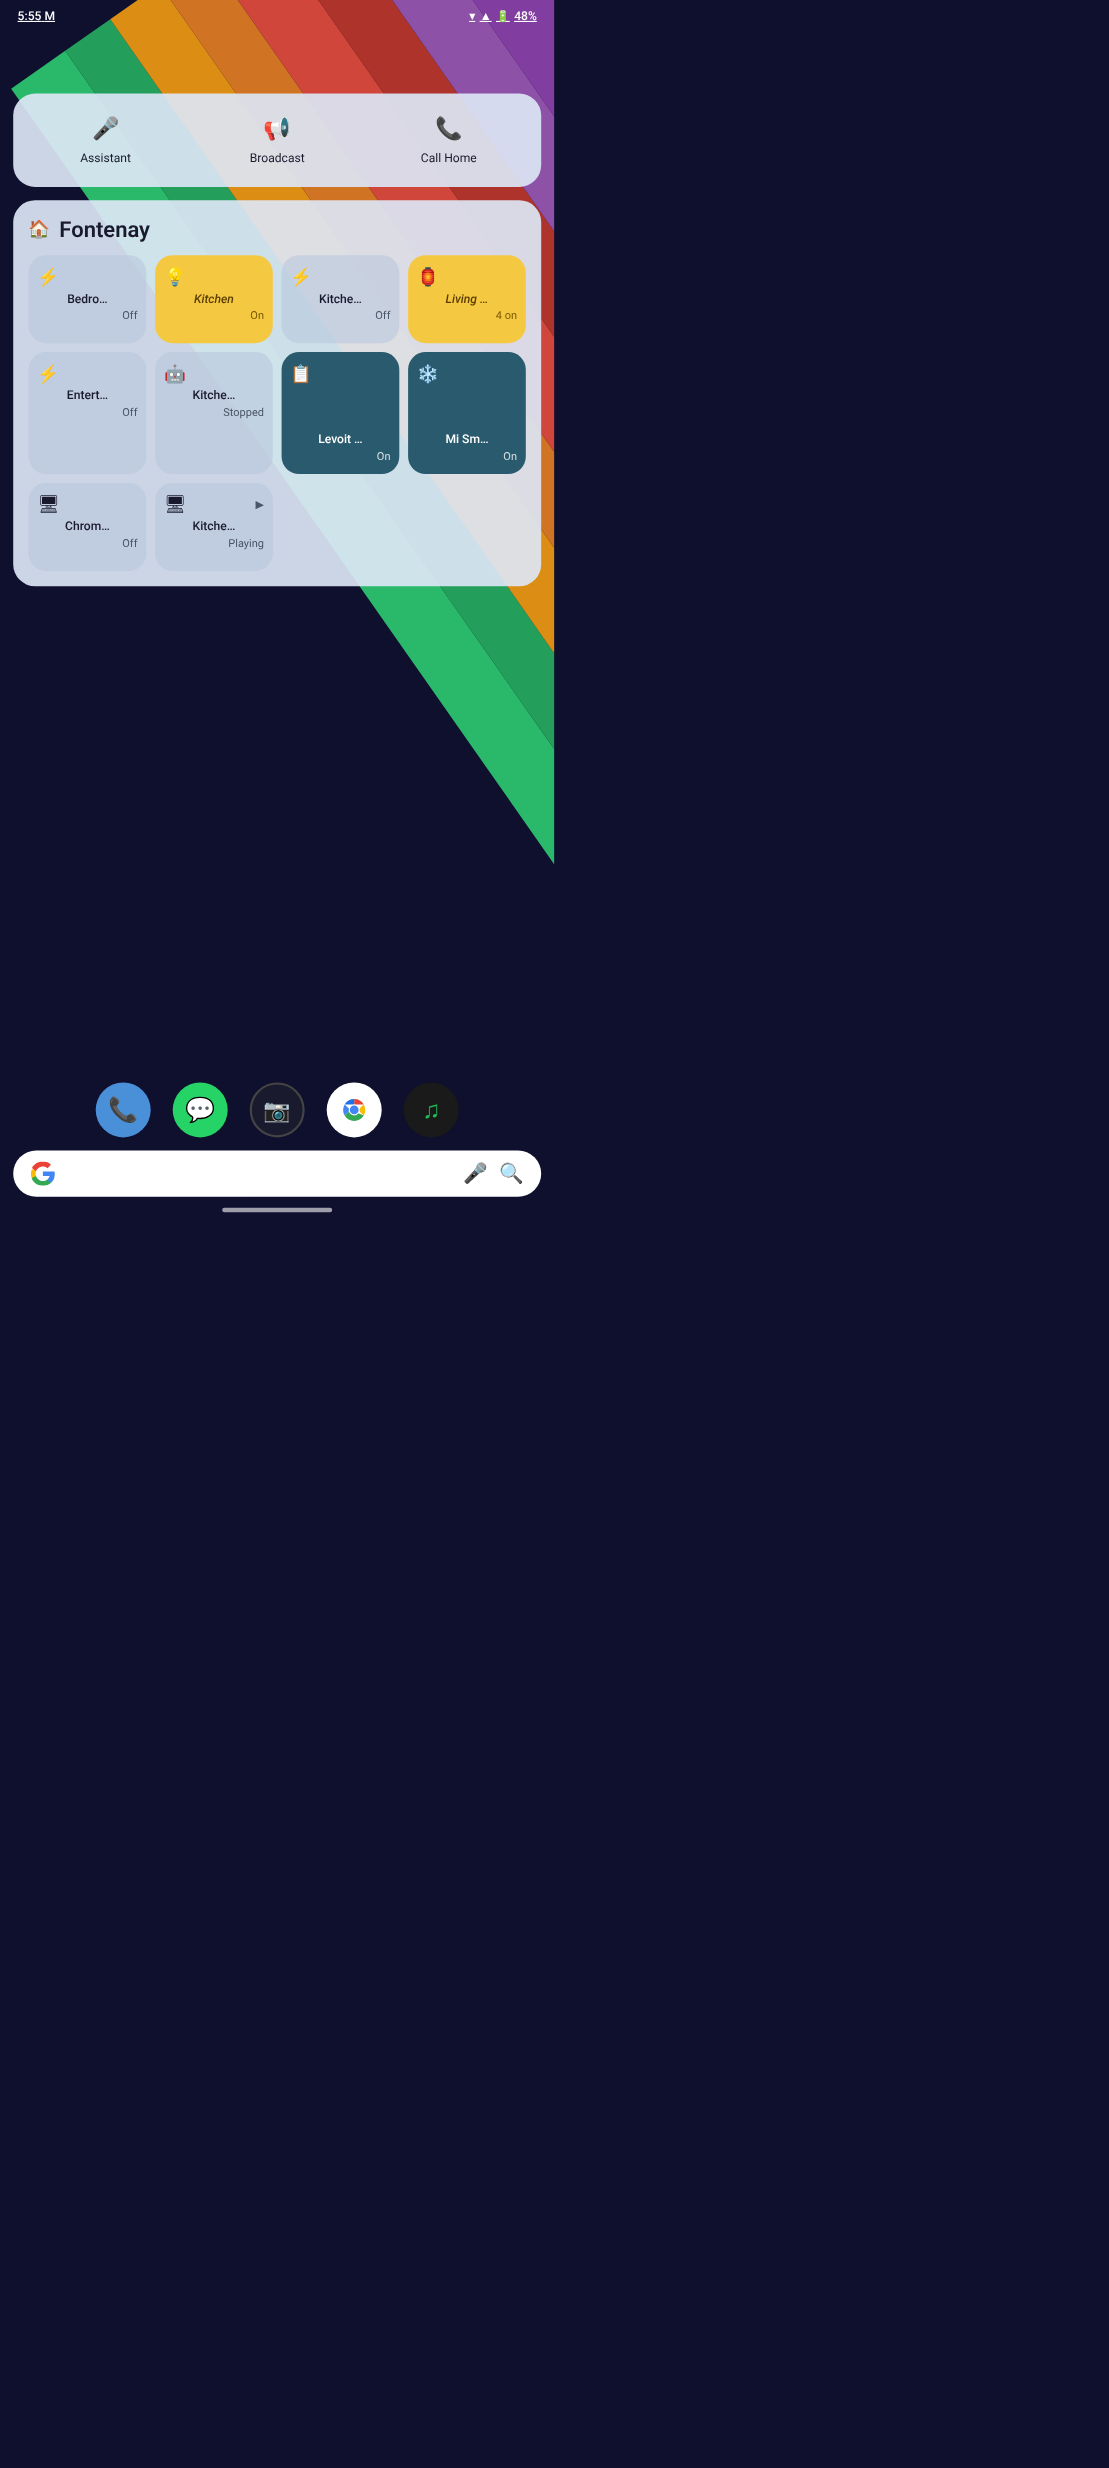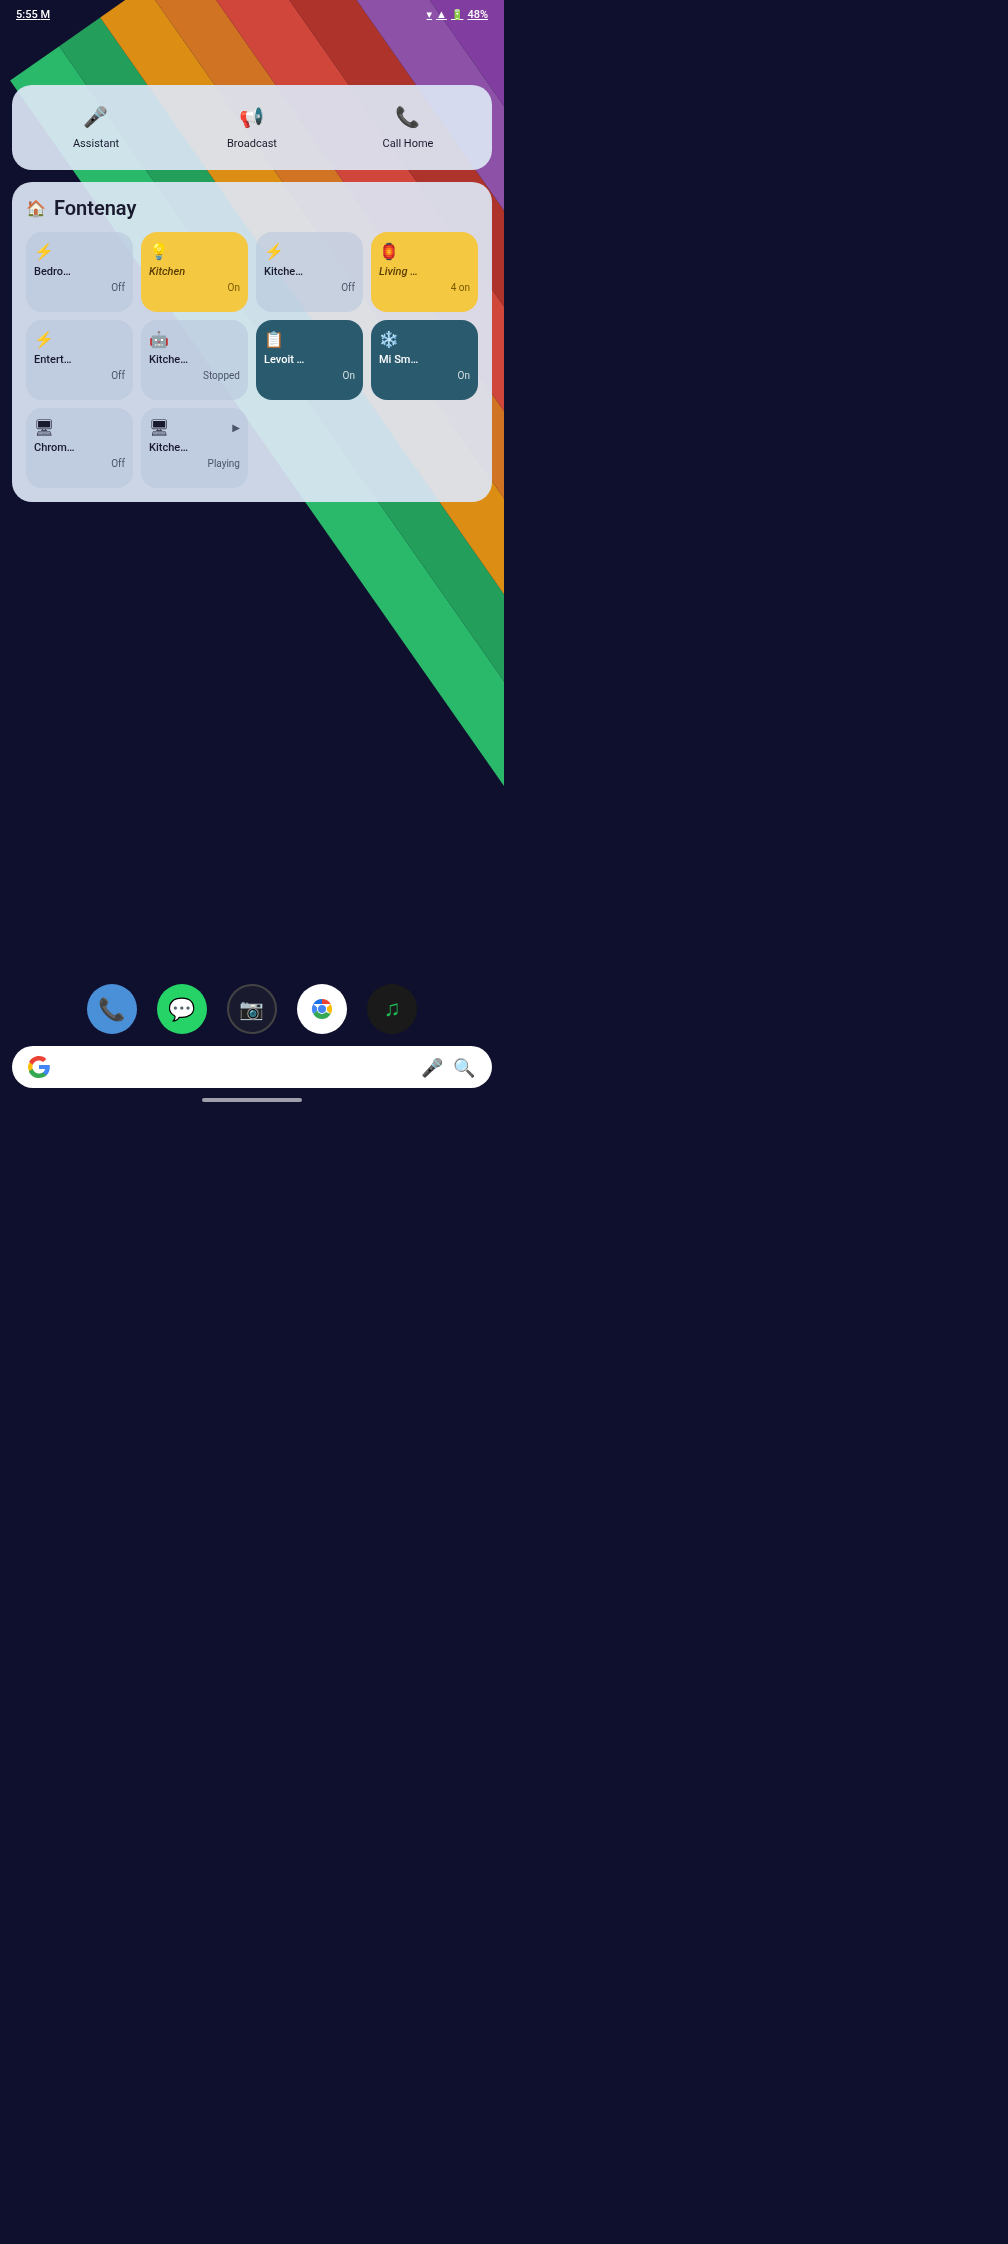--- a/index.html
+++ b/index.html
@@ -124,23 +124,25 @@
       color: #ffffff;
     }
     .device-tile.on-yellow .device-icon {
       color: #5a3e00;
     }
     .device-name {
       font-size: 11px;
       font-weight: 500;
       color: #1a1a2e;
       line-height: 1.2;
+      text-align: center;
     }
     .device-tile.on-dark .device-name {
       color: #ffffff;
+      margin-top: 40px;
     }
     .device-tile.on-yellow .device-name {
       color: #5a3e00;
       font-style: italic;
     }
     .device-status {
       font-size: 10px;
       color: #4a5568;
       text-align: right;
     }

